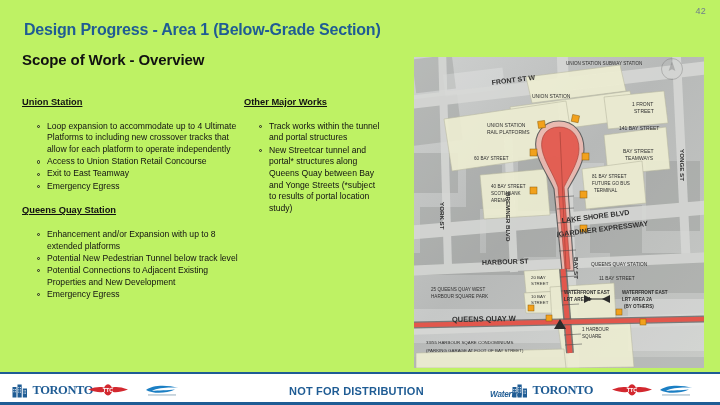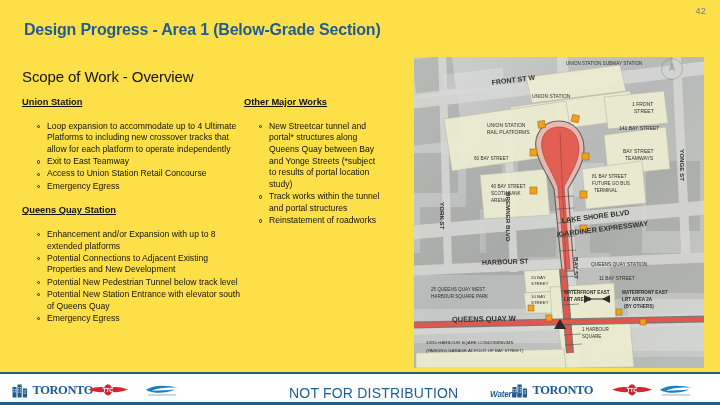--- a/index.html
+++ b/index.html
@@ -5,21 +5,21 @@
   html, body {
     margin: 0; padding: 0;
     width: 720px; height: 405px;
     background: #ffffff;
     font-family: "Liberation Sans", sans-serif;
     overflow: hidden;
   }
   #slide {
     position: relative;
     width: 720px; height: 405px;
-    background: #fde047;
+    background: #bef264;
   }
 
   
   .page-number {
     position: absolute;
     top: 6px; right: 14px;
     font-size: 9px;
     color: #6f7d8c;
     letter-spacing: .3px;
   }
@@ -31,23 +31,23 @@
     font-size: 16px;
     font-weight: bold;
     color: #1F5C94;
     letter-spacing: -0.2px;
     white-space: nowrap;
   }
 
   
   .section-heading {
     position: absolute;
-    left: 22px; top: 68px;
+    left: 22px; top: 51px;
     font-size: 15px;
-    font-weight: normal;
+    font-weight: bold;
     color: #111111;
     letter-spacing: -0.1px;
   }
 
   
   .col {
     position: absolute;
     font-size: 8.6px;
     color: #111111;
     line-height: 1.36;
@@ -109,22 +109,22 @@
   }
   .footer {
     position: absolute;
     left: 0; top: 374px;
     width: 720px; height: 28px;
     background: #ffffff;
   }
   .notice {
     position: absolute;
     left: 289px; top: 385px;
-    font-size: 14px;
-    font-weight: normal;
+    font-size: 11px;
+    font-weight: bold;
     color: #1F5C94;
     letter-spacing: .2px;
   }
 
   
   .logo { position: absolute; }
   .logo-toronto-l { left: 12px;  top: 381px; }
   .logo-ttc-l     { left: 88px;  top: 383px; }
   .logo-water-l   { left: 144px; top: 383px; }
   .logo-wt-r      { left: 490px; top: 383px; }
@@ -159,46 +159,44 @@
   <div class="slide-title">Design Progress - Area 1 (Below-Grade Section)</div>
 
   <div class="section-heading">Scope of Work - Overview</div>
 
   <div class="col col-left">
 
     <div class="group">
       <span class="group-title">Union Station</span>
       <ul class="bullets">
         <li>Loop expansion to accommodate up to 4 Ultimate Platforms to including new crossover tracks that allow for each platform to operate independently</li>
+        <li>Access to Union Station Retail Concourse</li>
         <li>Exit to East Teamway</li>
-        <li>Access to Union Station Retail Concourse</li>
         <li>Emergency Egress</li>
       </ul>
     </div>
 
     <div class="group" style="margin-top:9px;">
       <span class="group-title">Queens Quay Station</span>
       <ul class="bullets">
         <li>Enhancement and/or Expansion with up to 8 extended platforms</li>
+        <li>Potential New Pedestrian Tunnel below track level</li>
         <li>Potential Connections to Adjacent Existing Properties and New Development</li>
-        <li>Potential New Pedestrian Tunnel below track level</li>
-        <li>Potential New Station Entrance with elevator south of Queens Quay</li>
         <li>Emergency Egress</li>
       </ul>
     </div>
 
   </div>
 
   <div class="col col-right">
     <div class="group">
       <span class="group-title">Other Major Works</span>
       <ul class="bullets">
+        <li>Track works within the tunnel and portal structures</li>
         <li>New Streetcar tunnel and portal* structures along Queens Quay between Bay and Yonge Streets (*subject to results of portal location study)</li>
-        <li>Track works within the tunnel and portal structures</li>
-        <li>Reinstatement of roadworks</li>
       </ul>
     </div>
   </div>
 
   <div class="map-frame">
     <svg class="map-svg" width="290" height="311" viewBox="0 0 290 311" xmlns="http://www.w3.org/2000/svg">
       <defs>
         <linearGradient id="gr1" x1="0" y1="0" x2="1" y2="1">
           <stop offset="0%" stop-color="#cfd1d0"></stop>
           <stop offset="45%" stop-color="#b7b9b8"></stop>

